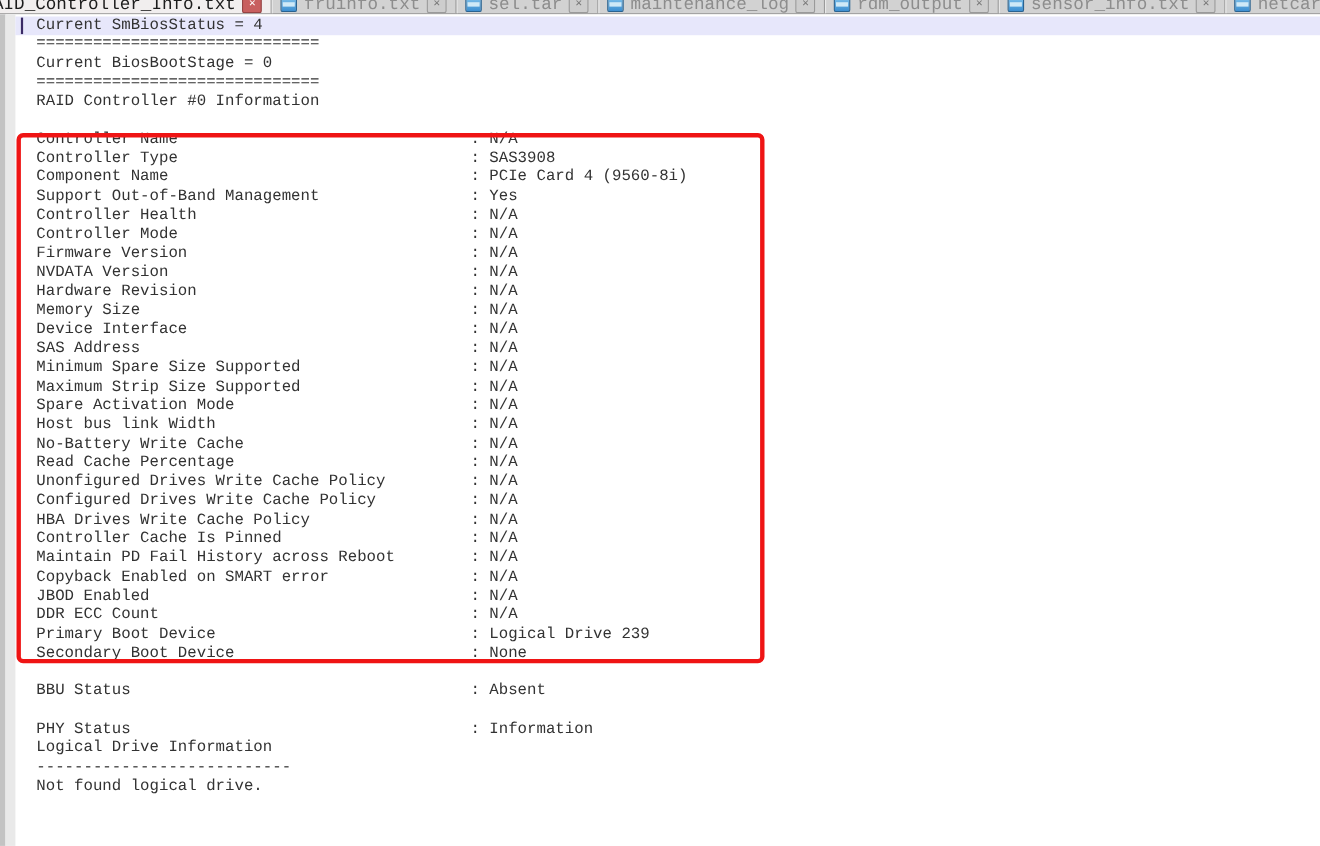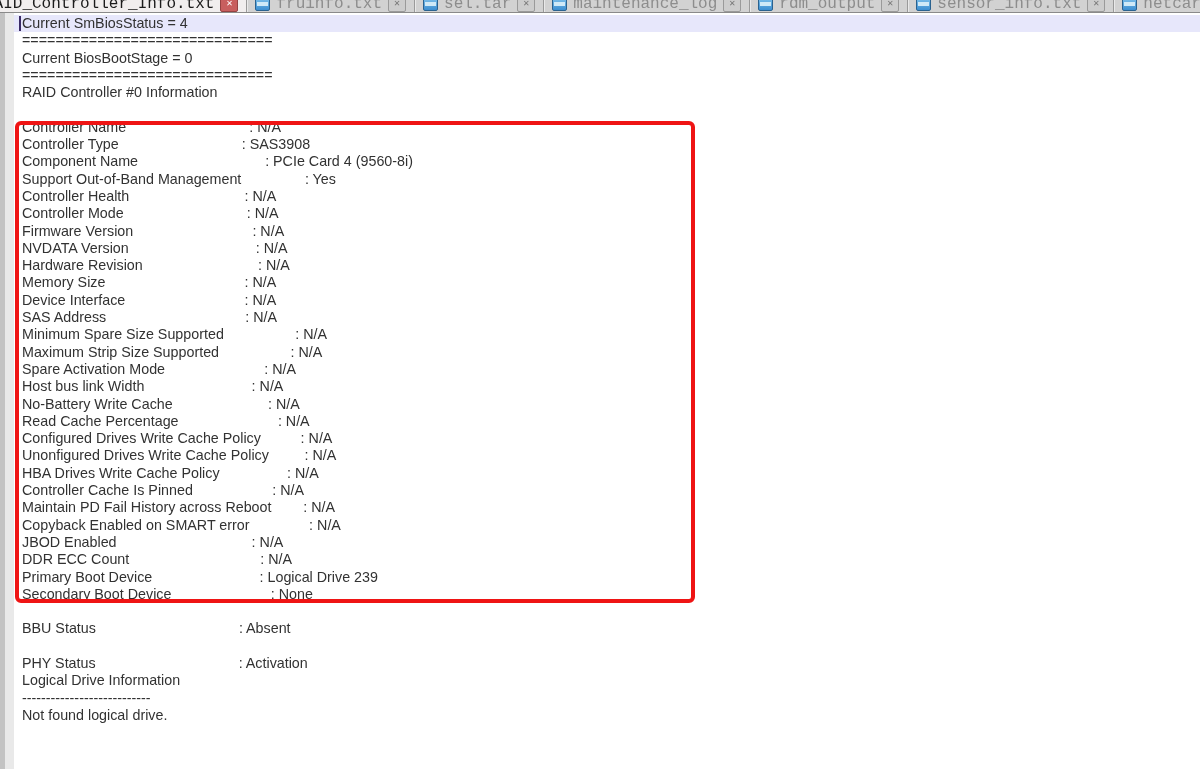--- a/index.html
+++ b/index.html
@@ -16,22 +16,22 @@
             background:linear-gradient(#7ec0ea,#3d8fd1);position:relative;flex:0 0 auto;}
   .fileicon i{position:absolute;left:1px;right:1px;top:4px;height:4px;background:#cfe9f7;display:block;}
   .closebtn{width:16px;height:13px;border-radius:2px;display:flex;align-items:center;justify-content:center;
             font-size:10px;line-height:1;flex:0 0 auto;background:#cdcdcd;border:1px solid #9a9a9a;color:#777;}
   .tab.active .closebtn{background:#c85f5f;border-color:#954343;color:#fff;}
   
   .editor{position:relative;display:flex;height:756px;background:#fff;}
   .gutter-outer{width:5px;background:#c3c3c3;flex:0 0 auto;}
   .gutter-inner{width:9px;background:#e9e9e9;flex:0 0 auto;}
   .textarea{position:relative;flex:1 1 auto;padding:2px 0 0 0;cursor:text;}
-  .line{position:relative;height:17.3px;line-height:17.3px;padding-left:8px;
-        font-family:Liberation Sans, sans-serif;font-size:14.3px;color:#323232;
+  .line{position:relative;height:17.3px;line-height:17.3px;padding-left:19px;
+        font-family:Liberation Mono, monospace;font-size:14.3px;color:#323232;
         white-space:pre;letter-spacing:0;}
   .line.current{background:#e7e7fb;}
   .caret{position:absolute;left:5px;top:1px;width:2px;height:15px;background:#3a2a66;}
   
   .red-box{position:absolute;left:15px;top:108px;width:672px;height:474px;
            border:4px solid #ef1414;border-radius:6px;pointer-events:none;z-index:5;}
 </style>
 </head>
 <body>
 
@@ -106,32 +106,32 @@
       <div class="line">Hardware Revision                             : N/A</div>
       <div class="line">Memory Size                                   : N/A</div>
       <div class="line">Device Interface                              : N/A</div>
       <div class="line">SAS Address                                   : N/A</div>
       <div class="line">Minimum Spare Size Supported                  : N/A</div>
       <div class="line">Maximum Strip Size Supported                  : N/A</div>
       <div class="line">Spare Activation Mode                         : N/A</div>
       <div class="line">Host bus link Width                           : N/A</div>
       <div class="line">No-Battery Write Cache                        : N/A</div>
       <div class="line">Read Cache Percentage                         : N/A</div>
+      <div class="line">Unonfigured Drives Write Cache Policy         : N/A</div>
       <div class="line">Configured Drives Write Cache Policy          : N/A</div>
-      <div class="line">Unonfigured Drives Write Cache Policy         : N/A</div>
       <div class="line">HBA Drives Write Cache Policy                 : N/A</div>
       <div class="line">Controller Cache Is Pinned                    : N/A</div>
       <div class="line">Maintain PD Fail History across Reboot        : N/A</div>
       <div class="line">Copyback Enabled on SMART error               : N/A</div>
       <div class="line">JBOD Enabled                                  : N/A</div>
       <div class="line">DDR ECC Count                                 : N/A</div>
       <div class="line">Primary Boot Device                           : Logical Drive 239</div>
       <div class="line">Secondary Boot Device                         : None</div>
       <div class="line"></div>
       <div class="line">BBU Status                                    : Absent</div>
       <div class="line"></div>
-      <div class="line">PHY Status                                    : Activation</div>
+      <div class="line">PHY Status                                    : Information</div>
       <div class="line">Logical Drive Information</div>
       <div class="line">---------------------------</div>
       <div class="line">Not found logical drive.</div>
     </div>
   <div class="red-box"></div>
 </div>
 
 </body></html>

